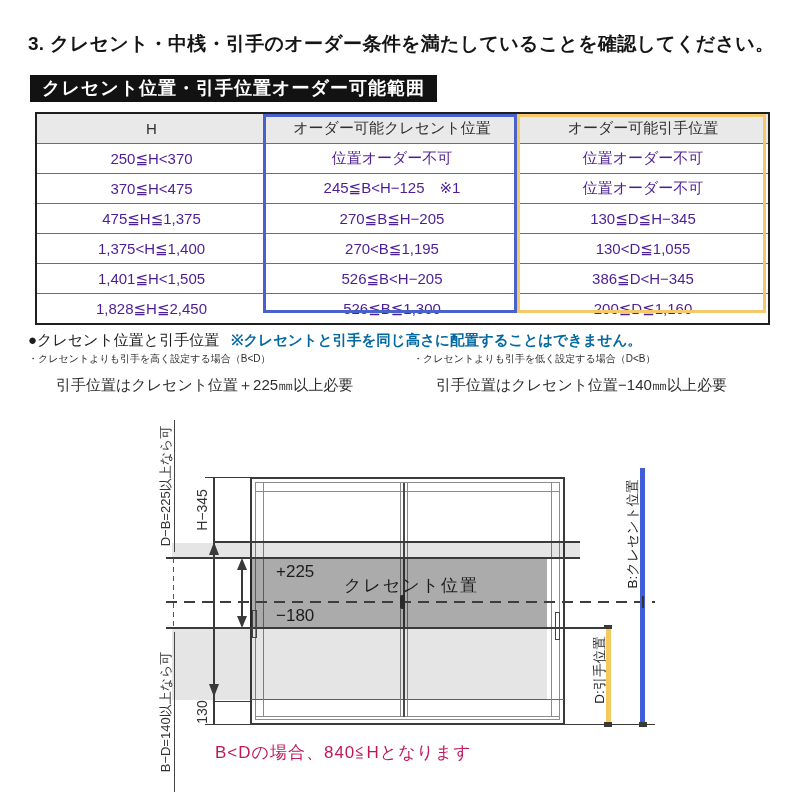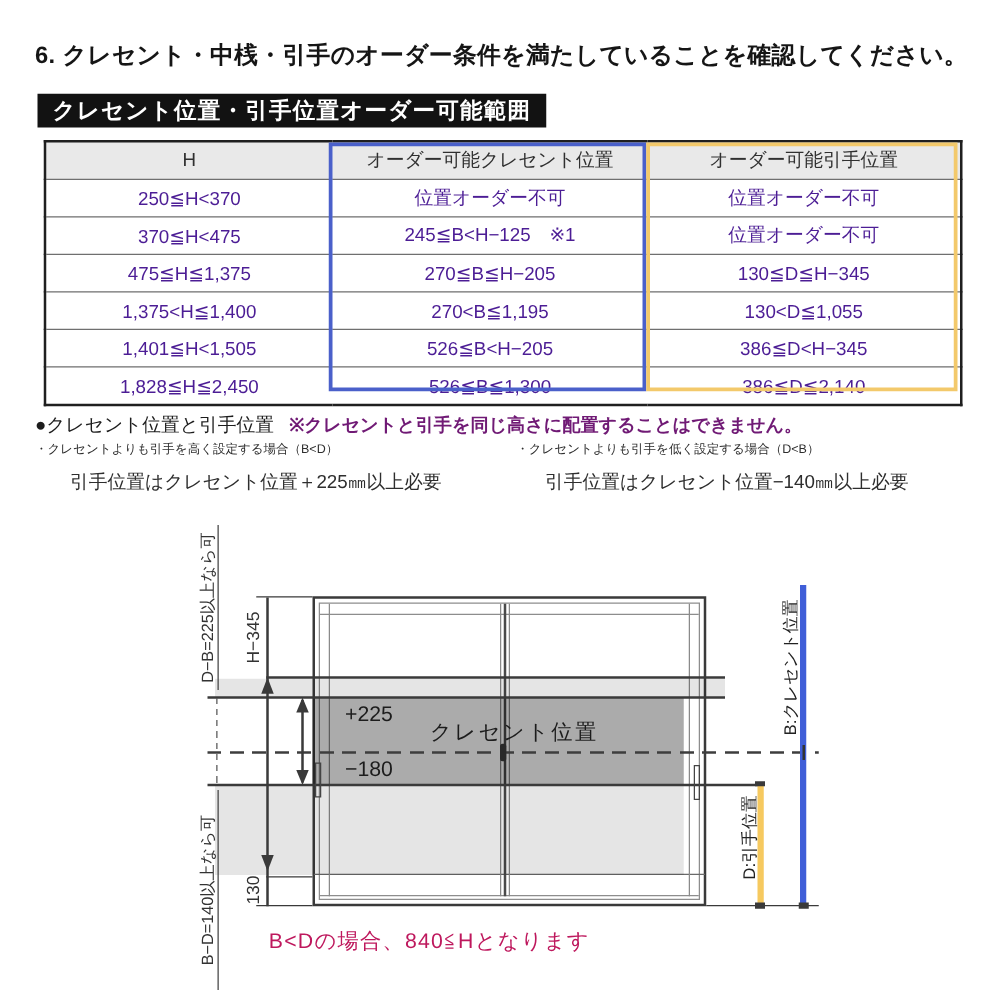--- a/index.html
+++ b/index.html
@@ -39,21 +39,21 @@
   .sidetext{font-size:13px;color:#333;}
   .bandlight{background:rgba(0,0,0,0.10);}
   .banddark{background:rgba(0,0,0,0.33);}
   .gtxt{font-size:17px;color:#1c1c1c;}
 </style>
 </head>
 <body>
 
 <div id="page">
 
-  <div class="abs title">6. クレセント・中桟・引手のオーダー条件を満たしていることを確認してください。</div>
+  <div class="abs title">3. クレセント・中桟・引手のオーダー条件を満たしていることを確認してください。</div>
   <div class="abs badge">クレセント位置・引手位置オーダー可能範囲</div>
 
   <div class="abs tablewrap">
     <table class="order">
       <colgroup>
           <col style="width:230px">
           <col style="width:252px">
           <col style="width:251px">
         </colgroup>
       <thead>
@@ -85,31 +85,31 @@
             <td>130&lt;D≦1,055</td>
           </tr>
           <tr>
             <td>1,401≦H&lt;1,505</td>
             <td>526≦B&lt;H−205</td>
             <td>386≦D&lt;H−345</td>
           </tr>
           <tr>
             <td>1,828≦H≦2,450</td>
             <td>526≦B≦1,300</td>
-            <td>386≦D≦2,140</td>
+            <td>200≦D≦1,160</td>
           </tr>
         </tbody>
     </table>
     <div class="abs colframe frame-b" style="border-color: rgb(74, 96, 202);"></div>
     <div class="abs colframe frame-d" style="border-color: rgb(243, 201, 107);"></div>
   </div>
 
   <div class="abs note-head">
     <span>●クレセント位置と引手位置</span>
-    <span class="note-warn" style="margin-left: 8px; color: #701a75;">※クレセントと引手を同じ高さに配置することはできません。</span>
+    <span class="note-warn" style="margin-left: 8px; color: #0369a1;">※クレセントと引手を同じ高さに配置することはできません。</span>
   </div>
   <div class="abs case" style="left:28px;">・クレセントよりも引手を高く設定する場合（B&lt;D）</div>
   <div class="abs case" style="left:413px;">・クレセントよりも引手を低く設定する場合（D&lt;B）</div>
   <div class="abs case-detail" style="left:56px;">引手位置はクレセント位置＋225㎜以上必要</div>
   <div class="abs case-detail" style="left:436px;">引手位置はクレセント位置−140㎜以上必要</div>
 
   <div class="abs" style="left:250px;top:477px;width:315px;height:248px;border:2px solid #3a3a3a;box-sizing:border-box;"></div>
   <div class="abs" style="left:255px;top:482px;width:305px;height:238px;border:1px solid #8d8d8d;box-sizing:border-box;"></div>
   <div class="abs hline1" style="left:256px;top:491px;width:303px;border-color:#8d8d8d;"></div>
   <div class="abs hline1" style="left:251px;top:699px;width:313px;border-color:#6a6a6a;"></div>

